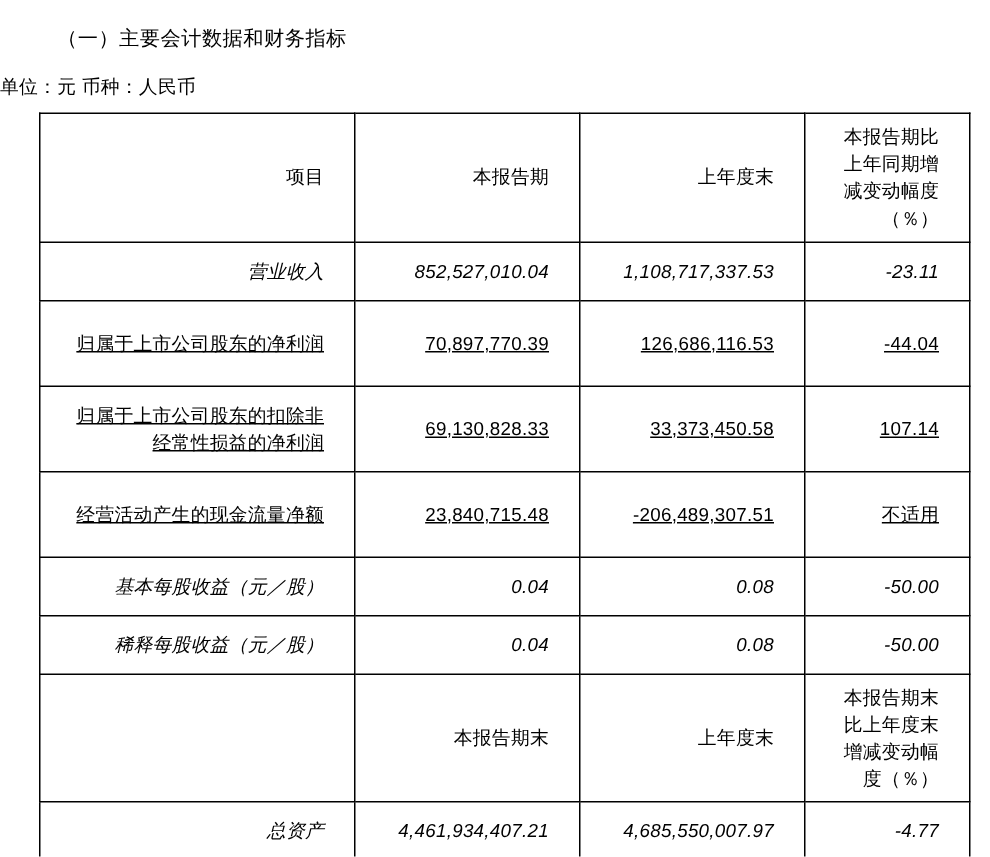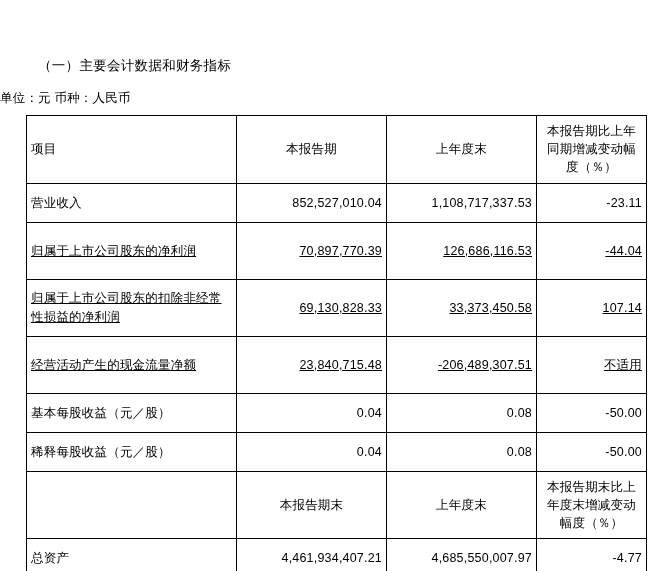--- a/index.html
+++ b/index.html
@@ -19,53 +19,53 @@
     width: 660px;
     height: 571px;
     box-sizing: border-box;
     padding: 0;
   }
   .doc-heading {
     font-size: 13.5px;
     line-height: 1.2;
     padding: 18px 0 0 38px;
     letter-spacing: 0.3px;
-    margin-top: 40px;
   }
   .unit-line {
     font-size: 12.5px;
     text-align: left;
     padding: 16px 32px 8px 0;
     letter-spacing: 0.2px;
   }
   table.fin {
     border-collapse: collapse;
     table-layout: fixed;
     width: 620px;
     margin: 0 0 0 26px;
     font-size: 12.5px;
   }
   table.fin td {
     border: 1px solid #000000;
-    padding: 6px 4px;
+    padding: 6px 20px;
     vertical-align: middle;
     line-height: 1.45;
     word-break: break-all;
+    text-align: right;
   }
   col.c-item { width: 210px; }
   col.c-cur  { width: 150px; }
   col.c-prev { width: 150px; }
   col.c-chg  { width: 110px; }
 
   .label { text-align: left; letter-spacing: 0.2px; }
   .num   { text-align: right; letter-spacing: 0.2px; margin-top: 13px; }
   .ctr   { text-align: center; letter-spacing: 0.2px; }
   .hdr-tall { height: 62px; }
   .hdr-tall2 { height: 58px; }
-  .row-1 td { height: 26px; }
+  .row-1 td { height: 26px; font-style: italic; }
   .row-2 td { height: 44px; text-decoration: underline; }
   .wrap-right { text-align: right; }
 </style>
 </head>
 <body>
 
 <div class="page">
 
   <div class="doc-heading">（一）主要会计数据和财务指标</div>
 

